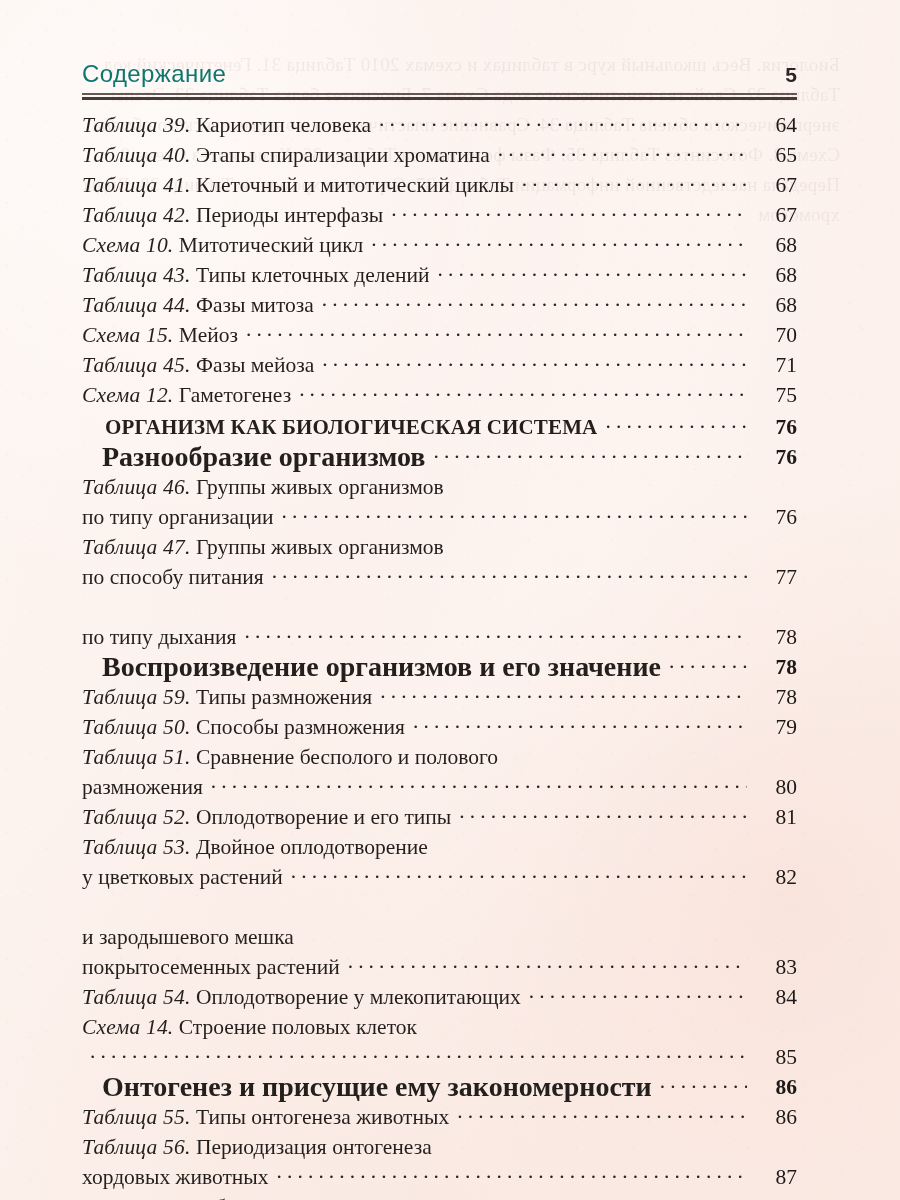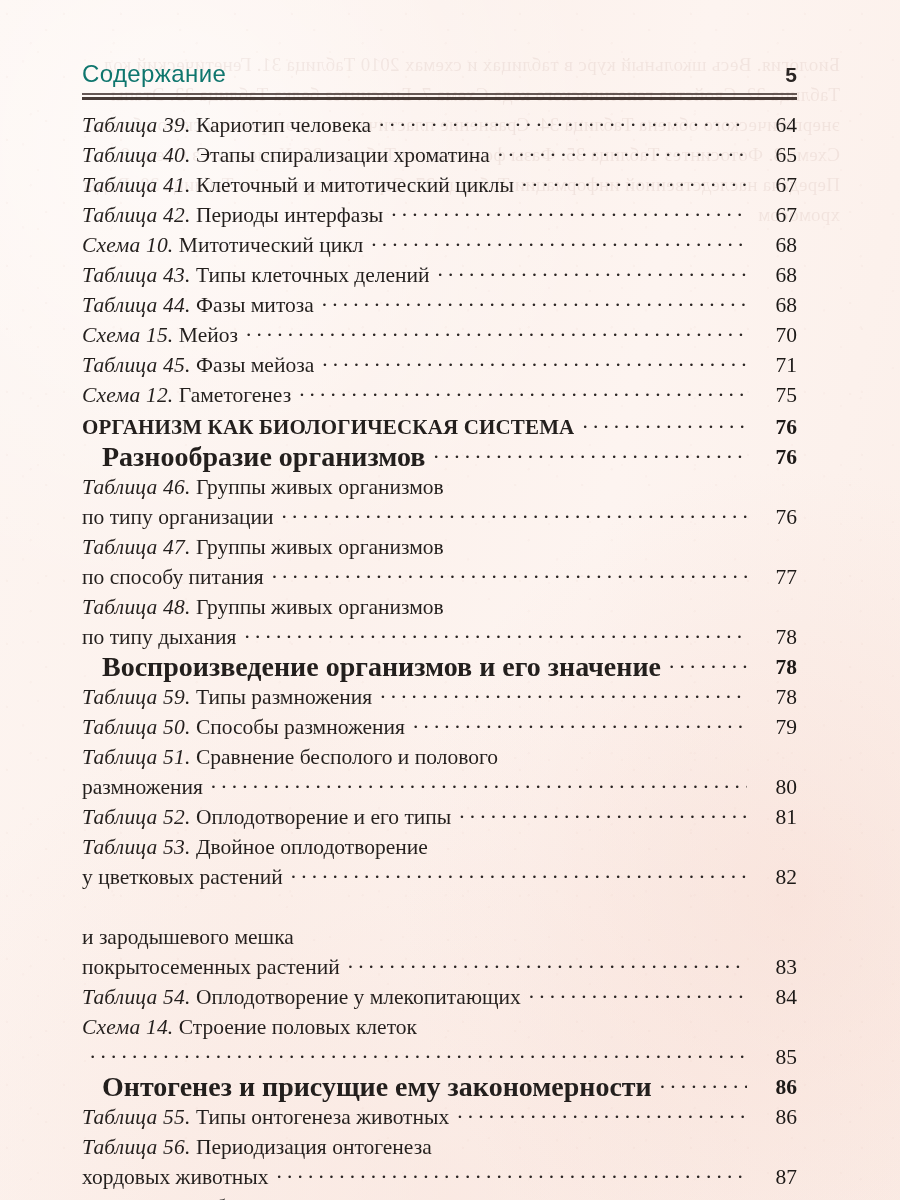--- a/index.html
+++ b/index.html
@@ -164,20 +164,21 @@
     font-size: 21.5px;
     color: #1d1a18;
   }
   .pageno.blank { color: transparent; }
 
   
   .row.section .label {
     font-weight: 700;
     font-size: 21px;
     letter-spacing: 0.15px;
+    margin-left: 23px;
   }
   .row.section .pageno { font-weight: 700; }
   .row.section .leader::before { letter-spacing: 5.1px; }
 
   .row.subsection .label {
     font-weight: 700;
     font-size: 28px;
     margin-left: 20px;
   }
   .row.subsection .pageno { font-weight: 700; }
@@ -282,21 +283,20 @@
         <div class="label"><span class="pref">Таблица 47.</span><span class="ttl"> Группы живых организмов</span></div>
         <div class="leader empty"></div>
         <div class="pageno blank"></div>
       </div>
       <div class="row cont">
         <div class="label"><span class="ttl">по способу питания</span></div>
         <div class="leader"></div>
         <div class="pageno">77</div>
       </div>
       <div class="row entry">
-        <div class="label"><span class="pref">Таблица 48.</span><span class="ttl"> Группы живых организмов</span></div>
         <div class="leader empty"></div>
         <div class="pageno blank"></div>
       </div>
       <div class="row cont">
         <div class="label"><span class="ttl">по типу дыхания</span></div>
         <div class="leader"></div>
         <div class="pageno">78</div>
       </div>
       <div class="row subsection">
         <div class="label"><span class="ttl">Воспроизведение организмов и его значение</span></div>

